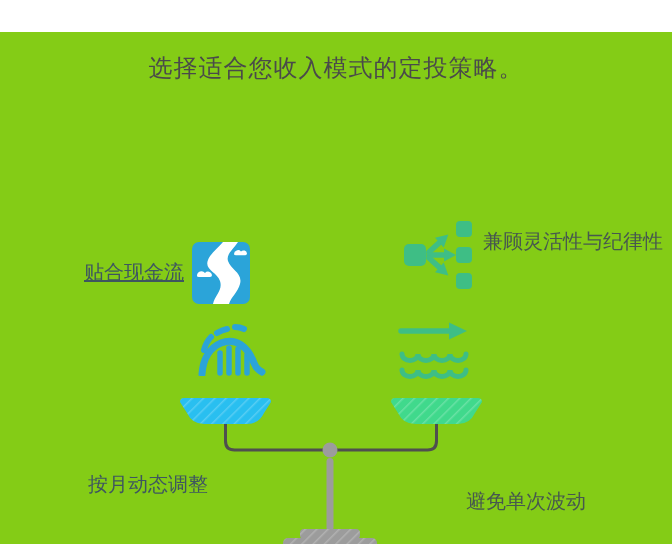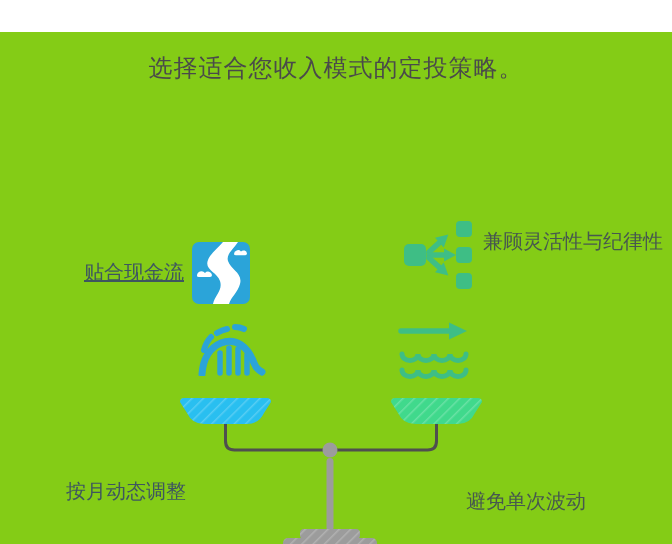--- a/index.html
+++ b/index.html
@@ -102,16 +102,16 @@
     <circle class="stand" cx="160" cy="58" r="7.5"></circle>
     <rect class="stand" x="156.5" y="66" width="7" height="73" rx="3.5"></rect>
     <g>
       <rect class="stand" x="130" y="137" width="60" height="10" rx="4"></rect>
       <rect class="hatch-overlay" x="130" y="137" width="60" height="10" rx="4"></rect>
       <rect class="stand" x="113" y="146" width="94" height="11" rx="5"></rect>
       <rect class="hatch-overlay" x="113" y="146" width="94" height="11" rx="5"></rect>
     </g>
   </svg>
 
-  <div class="label left-side" style="left:44px;top:445px;width:164px;text-align:center;font-family:Liberation Mono, monospace;">按月动态调整</div>
+  <div class="label left-side" style="left:44px;top:436px;width:164px;text-align:right;">按月动态调整</div>
   <div class="label right-side" style="left:466px;top:453px;width:164px;">避免单次波动</div>
 
 </div>
 
 </body></html>

